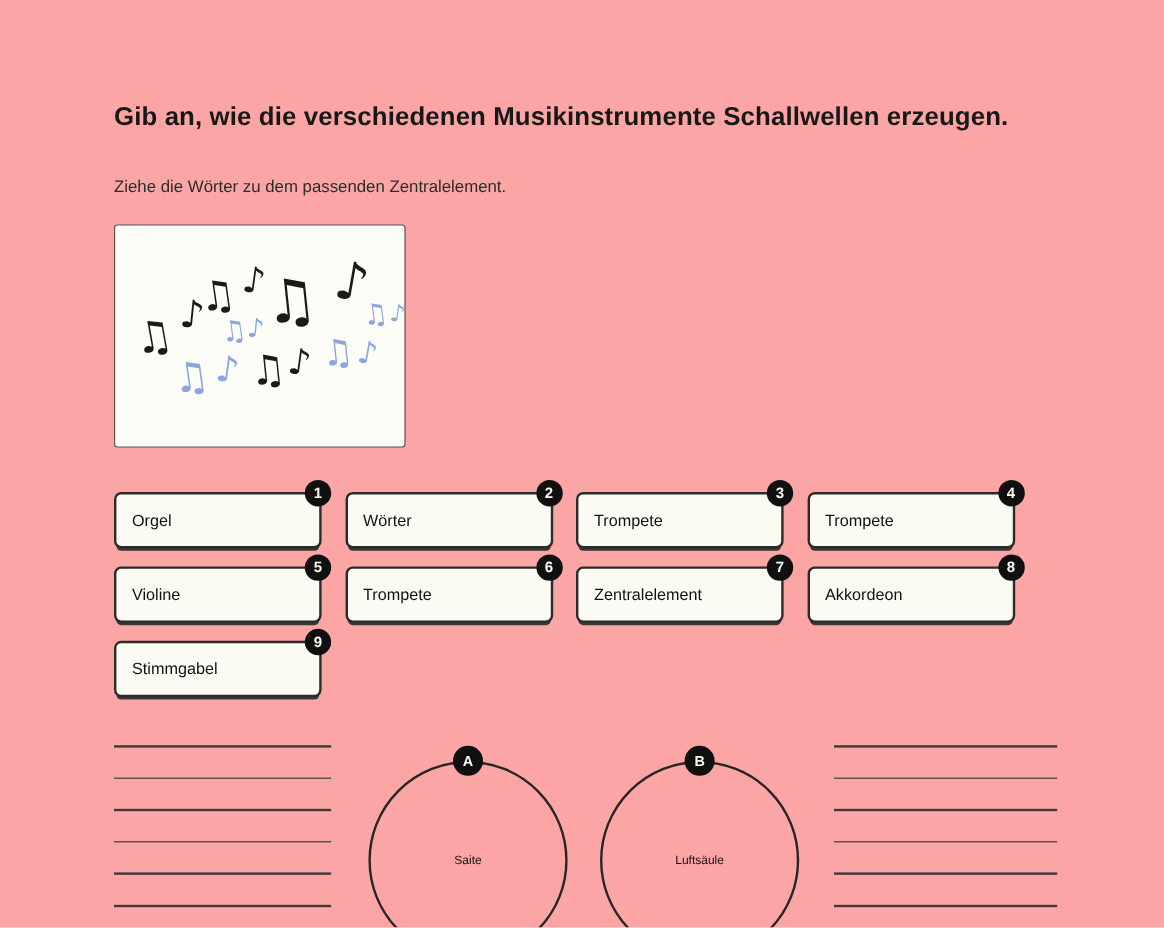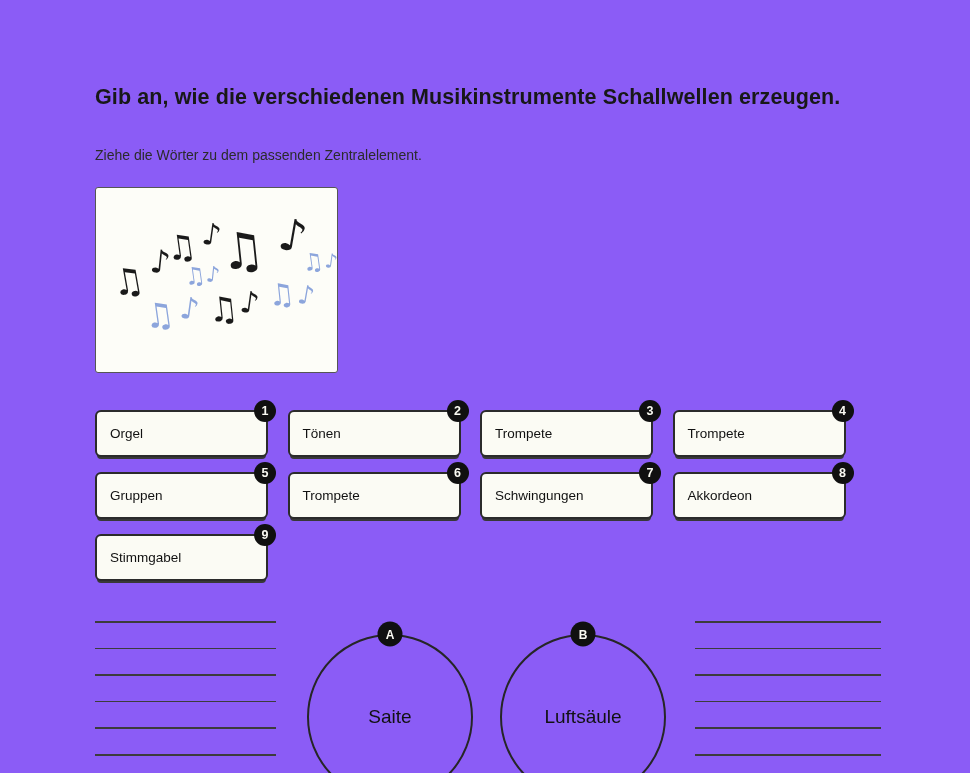--- a/index.html
+++ b/index.html
@@ -1,21 +1,21 @@
 <!DOCTYPE html>
 <html><head>
 <meta charset="utf-8">
 <style>
   * { margin:0; padding:0; box-sizing:border-box; }
   html,body { width:970px; height:773px; }
   body { font-family:"Liberation Sans", sans-serif; }
 
   .page {
     position:relative; width:970px; height:773px;
-    background:#8b5cf6; overflow:hidden; color:#1A1A1A;
+    background:#fca5a5; overflow:hidden; color:#1A1A1A;
   }
 
   .title {
     position:absolute; left:95px; top:83px; width:750px;
     font-size:21.5px; font-weight:700; line-height:29px; color:#181818;
     letter-spacing:0.1px;
   }
   .subtitle {
     position:absolute; left:95px; top:147px; width:600px;
     font-size:14px; color:#2b2b2b;
@@ -56,21 +56,21 @@
     display:flex; align-items:center; justify-content:center;
   }
 
   .circle {
     position:absolute; top:634px; width:166px; height:166px;
     border:2px solid #262626; border-radius:50%;
     display:flex; align-items:center; justify-content:center;
   }
   .circle-a { left:307px; }
   .circle-b { left:500px; }
-  .circle-label { font-size:19px; color:#111; }
+  .circle-label { font-size:10px; color:#111; }
   .badge-letter {
     top:-2px; left:50%; right:auto; transform:translate(-50%,-50%);
     width:25px; height:25px; font-size:12px;
   }
 
   .lines {
     position:absolute; top:621px; display:flex; flex-direction:column; gap:25px;
   }
   .lines-left { left:95px; width:181px; }
   .lines-right { left:695px; width:186px; }
@@ -106,44 +106,44 @@
   <div class="intro">
   </div>
 
   <div class="word-row row-1">
     <div class="word">
       <span class="badge">1</span>
       <span>Orgel</span>
     </div>
     <div class="word">
       <span class="badge">2</span>
-      <span>Tönen</span>
+      <span>Wörter</span>
     </div>
     <div class="word">
       <span class="badge">3</span>
       <span>Trompete</span>
     </div>
     <div class="word">
       <span class="badge">4</span>
       <span>Trompete</span>
     </div>
   </div>
 
   <div class="word-row row-2">
     <div class="word">
       <span class="badge">5</span>
-      <span>Gruppen</span>
+      <span>Violine</span>
     </div>
     <div class="word">
       <span class="badge">6</span>
       <span>Trompete</span>
     </div>
     <div class="word">
       <span class="badge">7</span>
-      <span>Schwingungen</span>
+      <span>Zentralelement</span>
     </div>
     <div class="word">
       <span class="badge">8</span>
       <span>Akkordeon</span>
     </div>
   </div>
 
   <div class="word-row row-3">
     <div class="word">
       <span class="badge">9</span>

